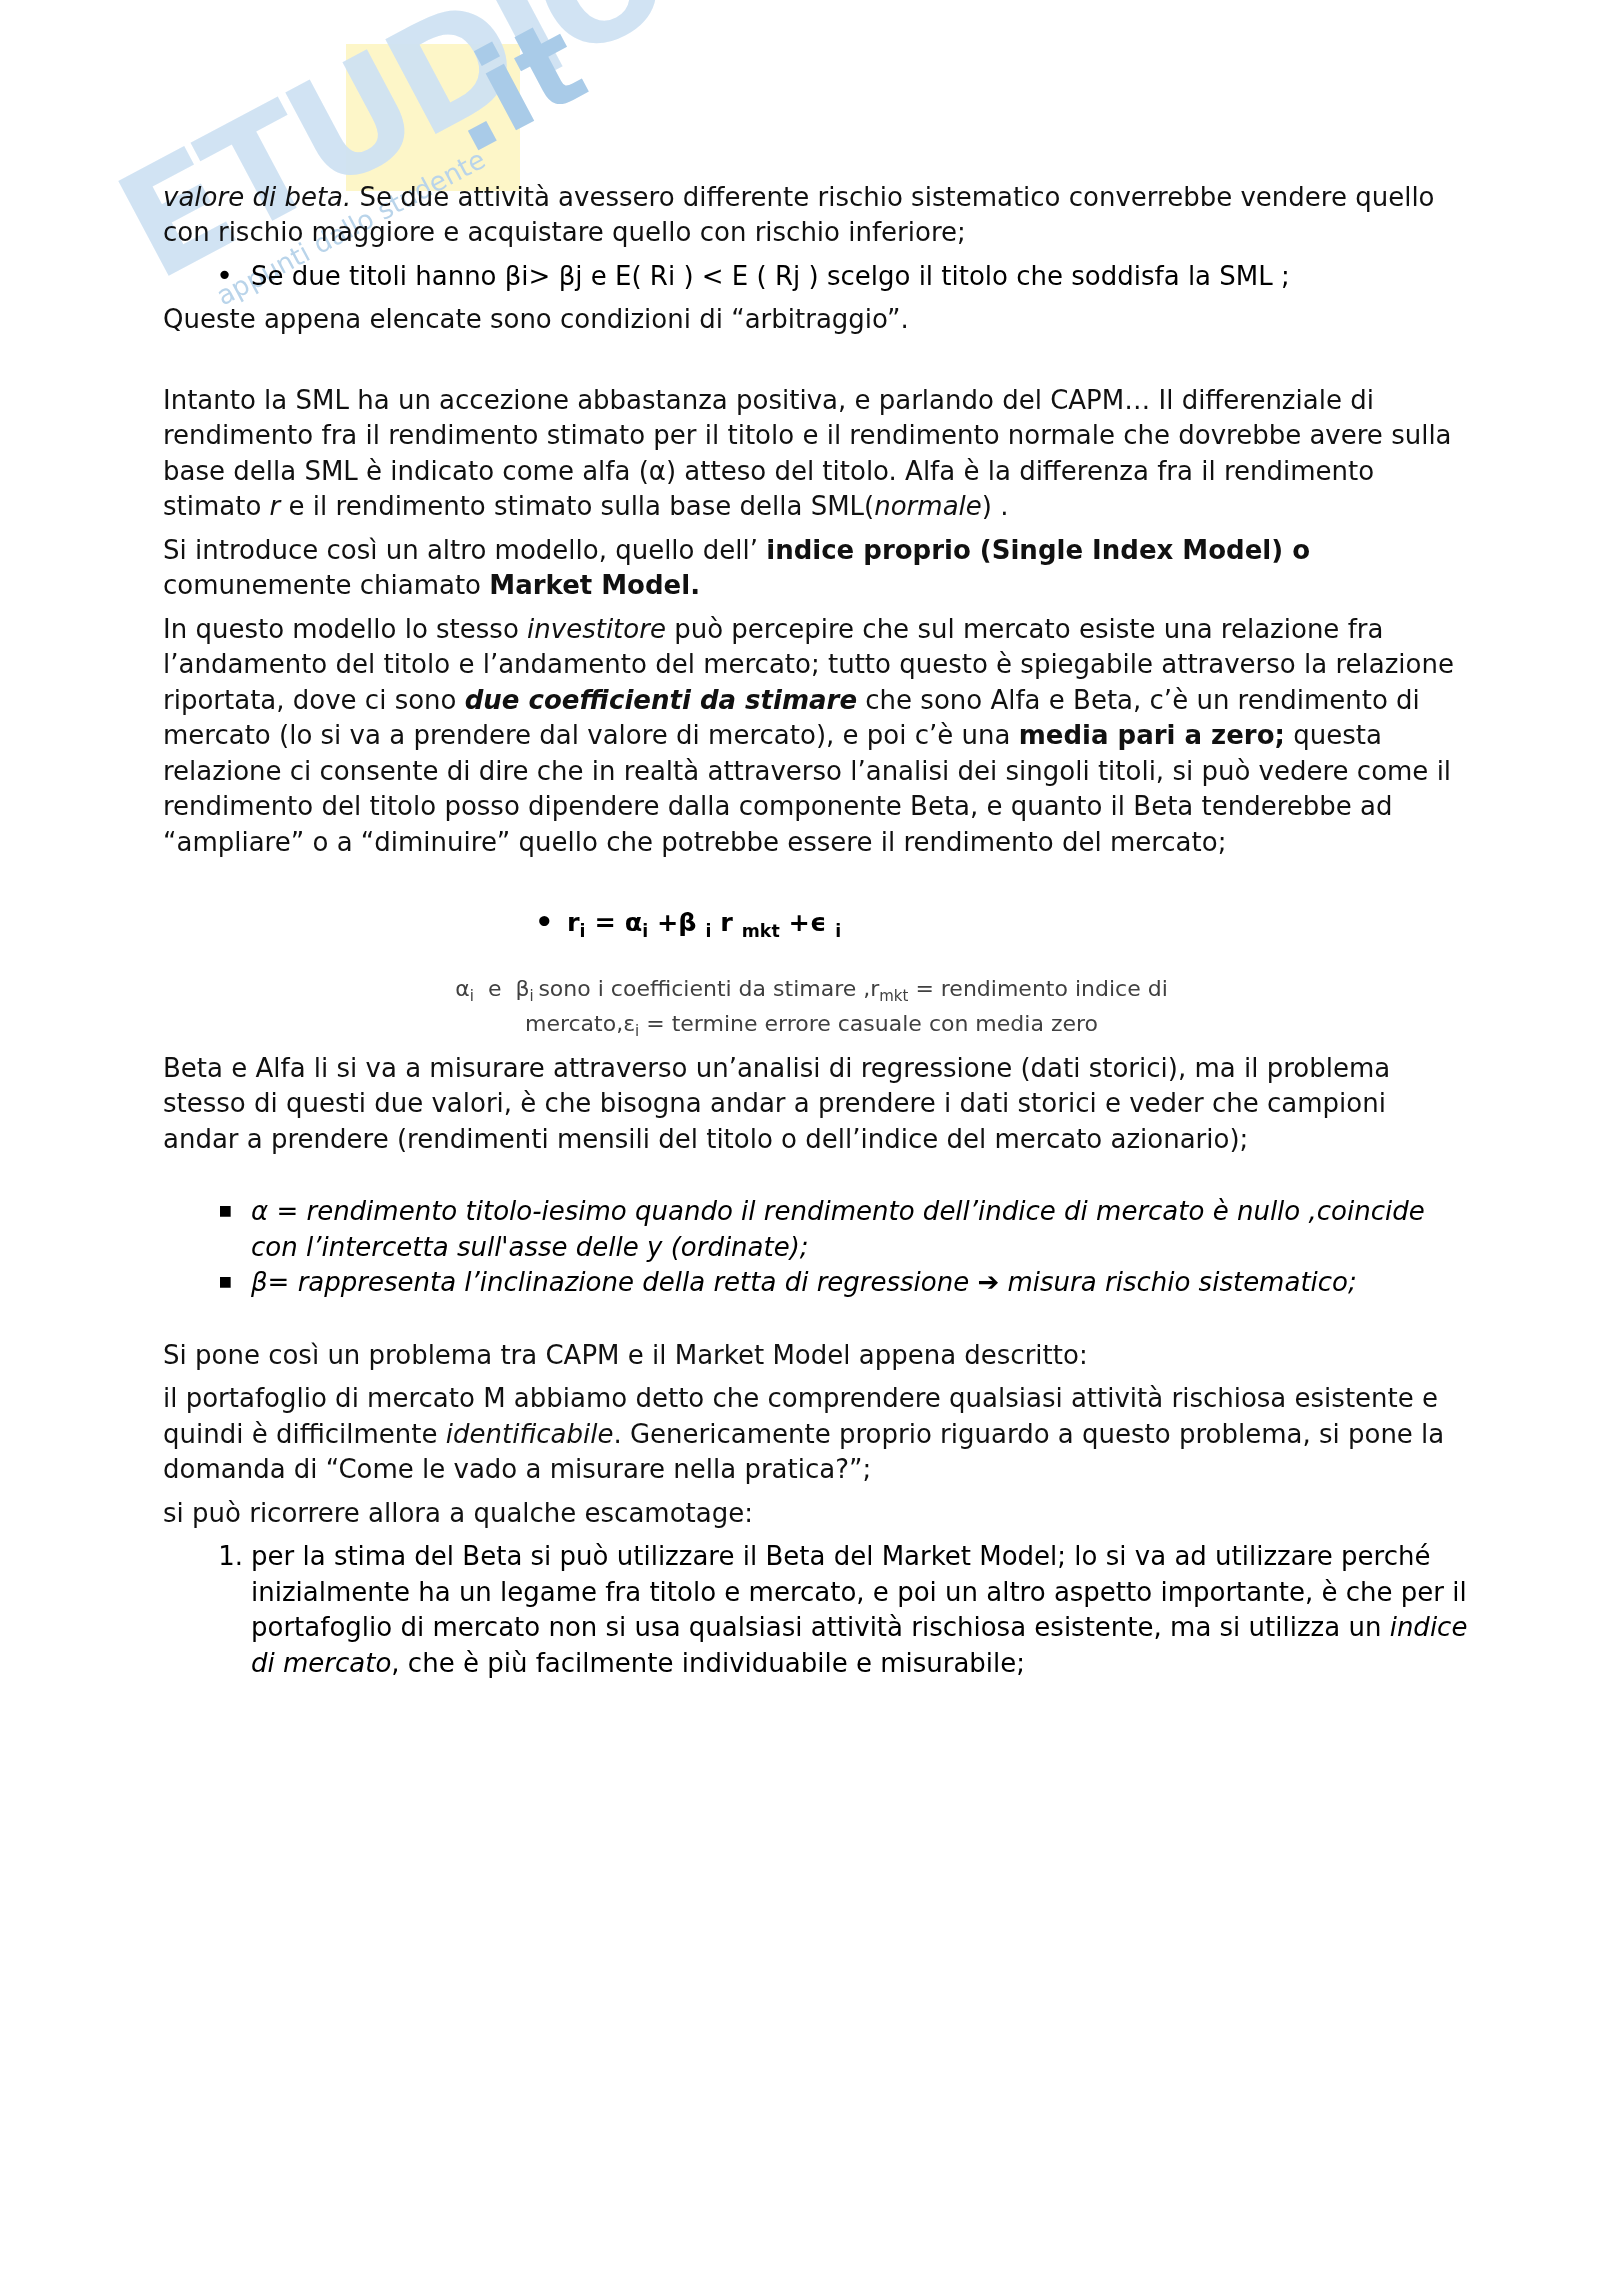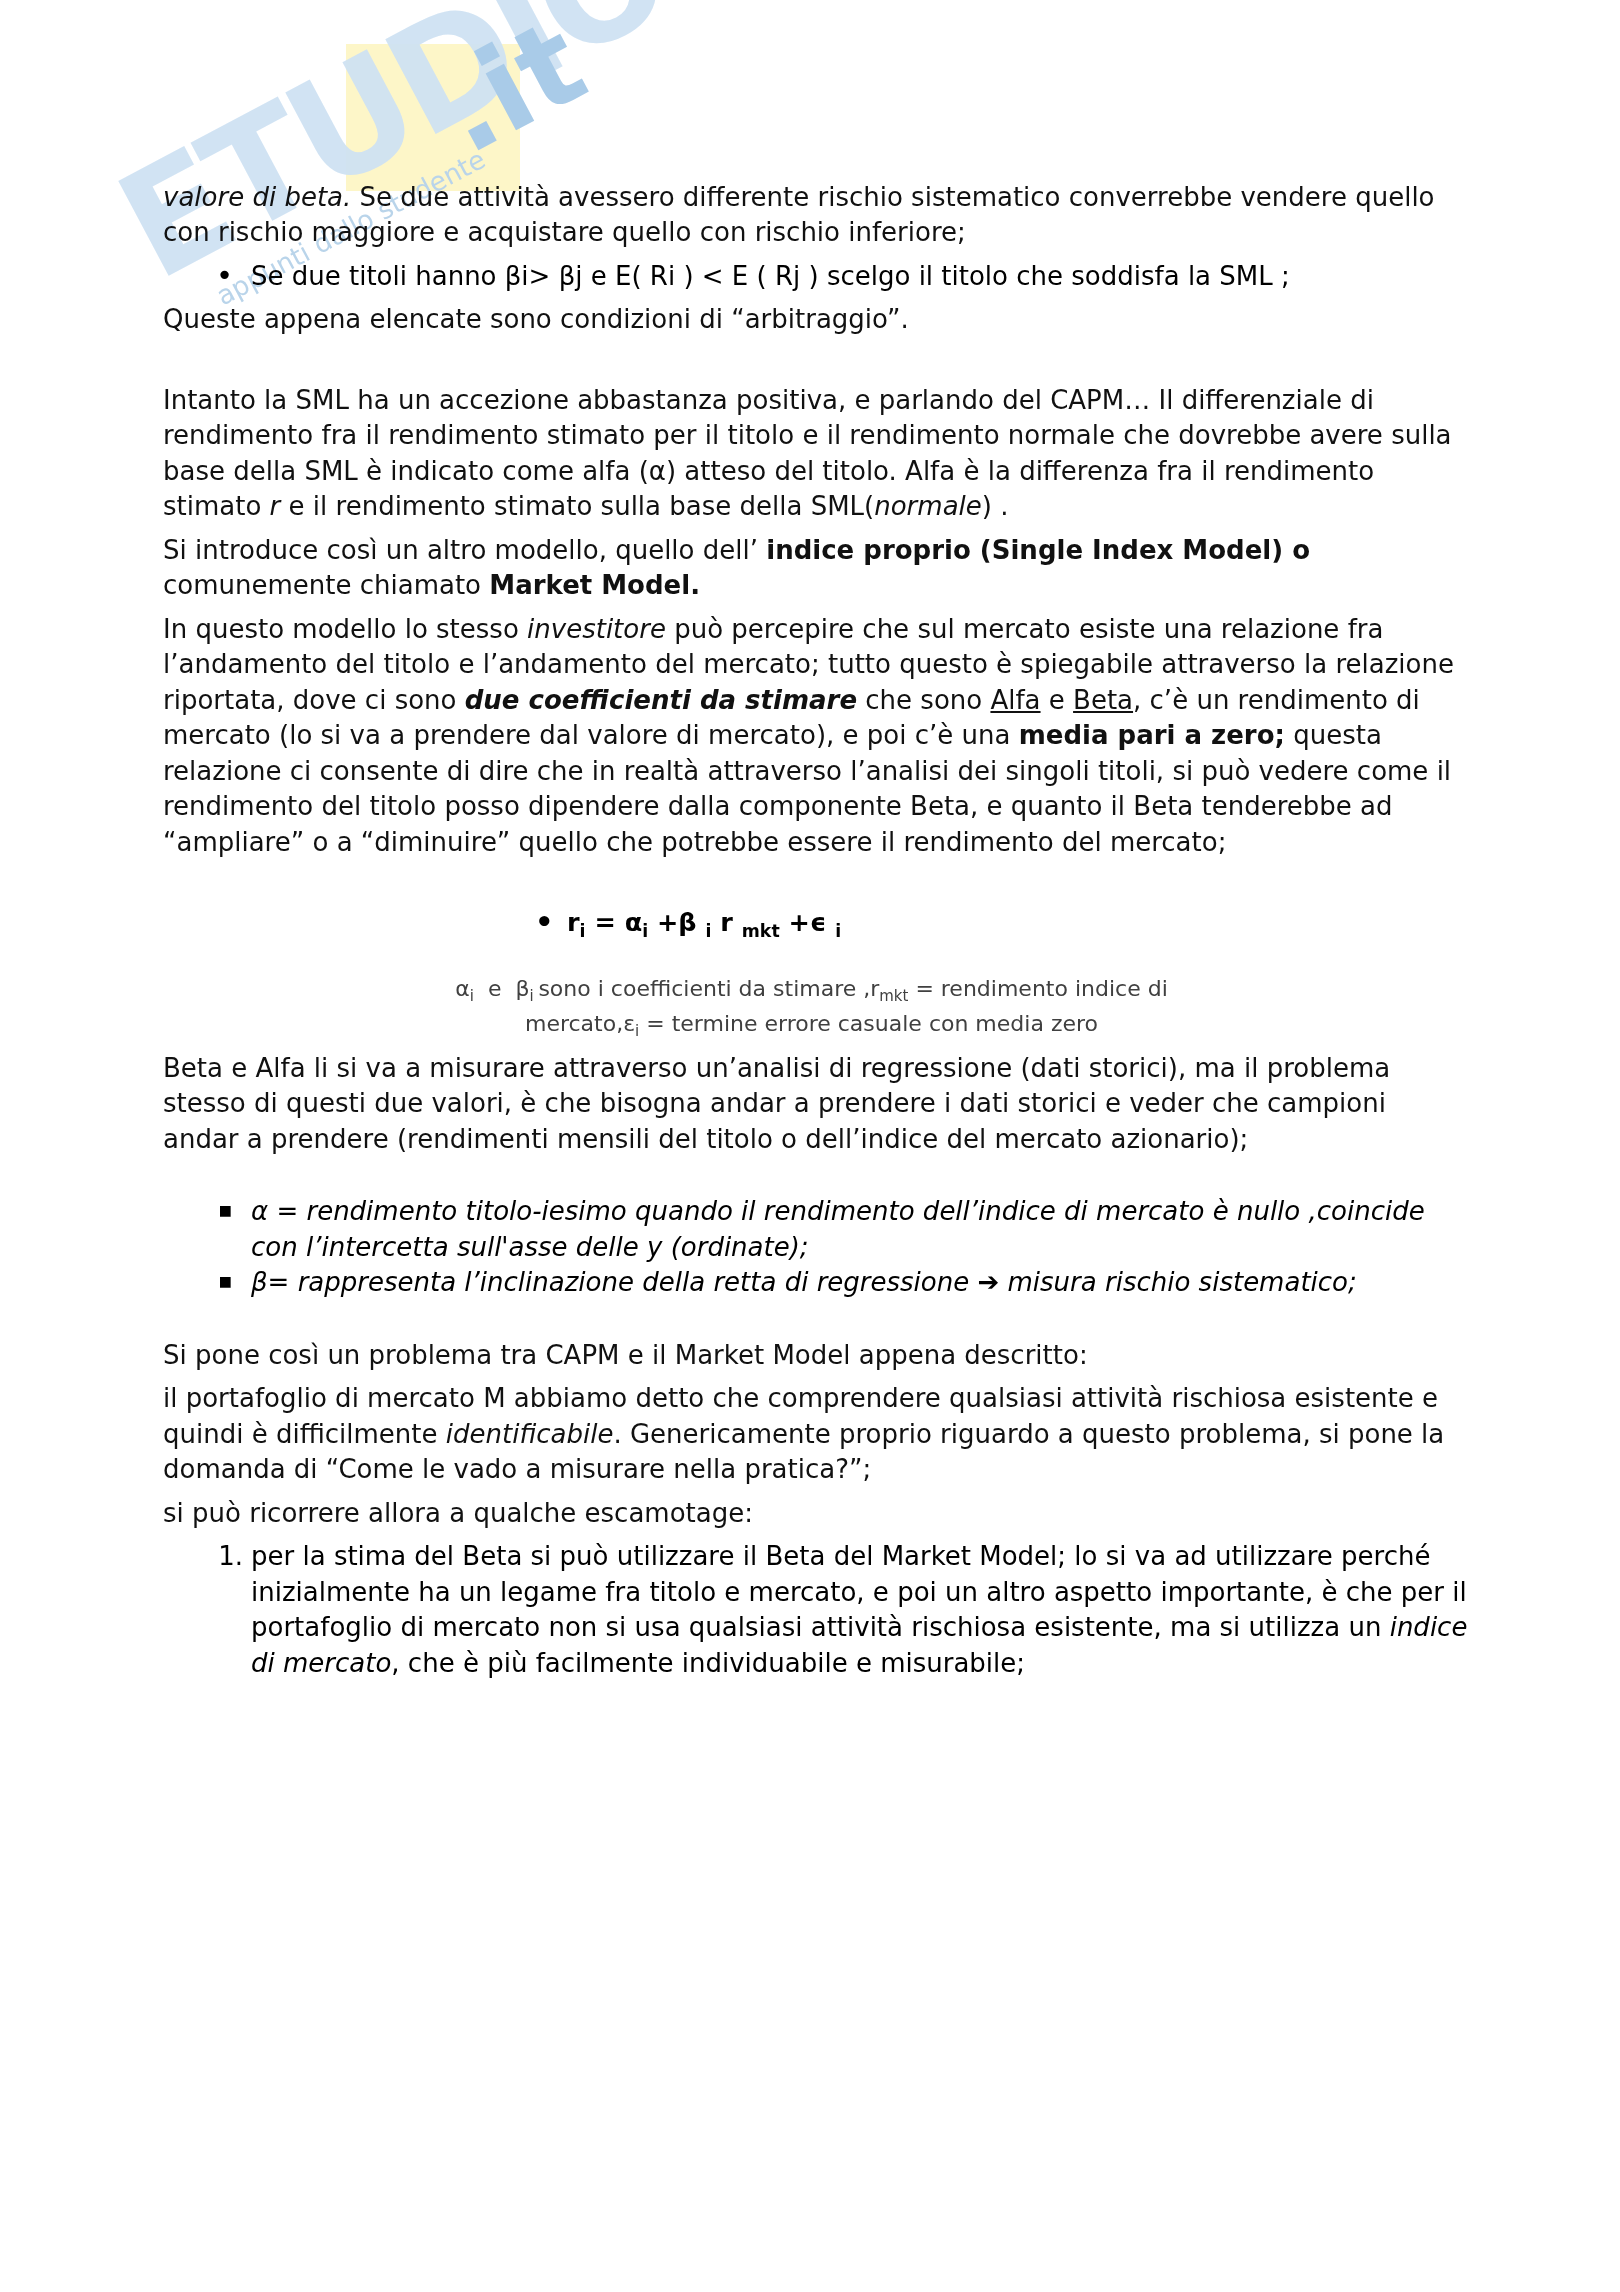--- a/index.html
+++ b/index.html
@@ -136,21 +136,21 @@
   li.numbered .numlab {
     position: absolute;
     left: 49px;
     top: 0;
     width: 39px;
     text-align: right;
     font-size: 26px;
   }
   i, .i { font-style: italic; }
   b, .b { font-weight: bold; }
-  .u { text-decoration: underline; }
+  .u { }
 
   
   .formula-line {
     position: relative;
     padding-left: 412px;
     font-size: 25.5px;
     font-weight: bold;
     line-height: 1.4;
     font-family: "DejaVu Sans", sans-serif;
     margin-top: 45px;

